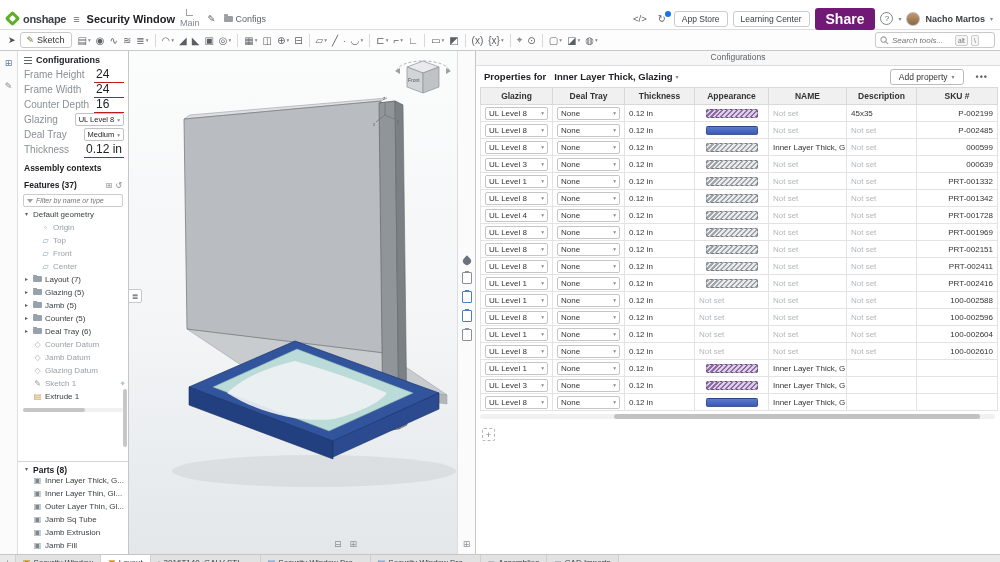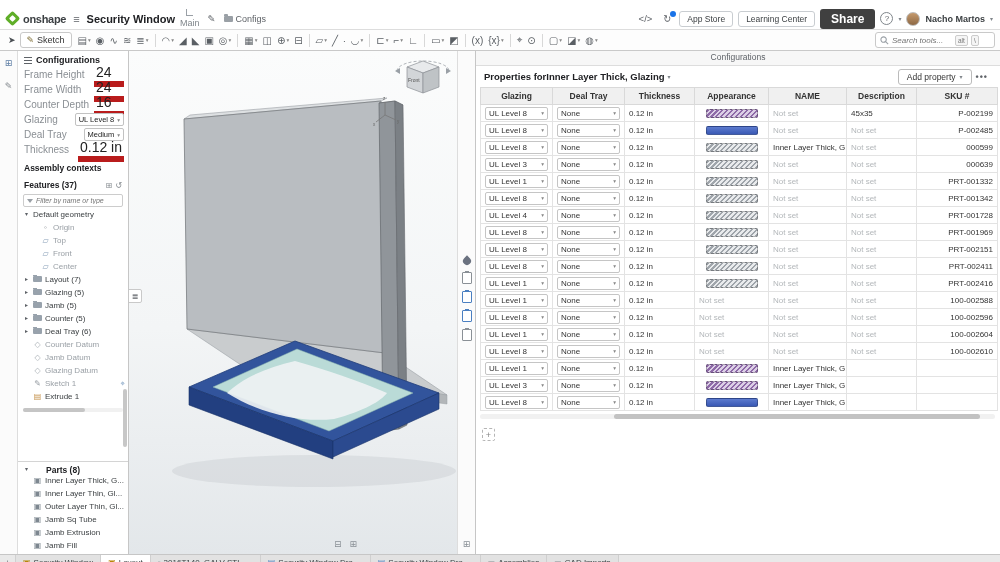--- a/index.html
+++ b/index.html
@@ -16,21 +16,21 @@
   .doc-title { font-weight:bold; font-size:11px; color:#202124; }
   .branch { display:flex; align-items:center; gap:2px; color:#80868b; font-size:9px;flex-direction:column; }
   .branch-ic { width:7px; height:7px; border-left:1px solid #9aa0a6; border-bottom:1px solid #9aa0a6; }
   .hd-ic { color:#5f6368; font-size:9.5px; padding:0 3px; position:relative; }
   .configs { display:flex; align-items:center; gap:3px; color:#5f6368; font-size:9px; }
   .folder-ic { width:9px; height:6px; background:#9aa0a6; border-radius:1px; position:relative; }
   .folder-ic::before { content:""; position:absolute; top:-2px; left:0; width:4px; height:2px; background:#9aa0a6; border-radius:1px 1px 0 0; }
   .spacer { flex:1; }
   .badge { position:absolute; top:-2px; right:-2px; width:6px; height:6px; border-radius:50%; background:#1a73e8; }
   .pill { border:1px solid #c9cdd1; border-radius:3px; background:#fff; font-size:8.5px; padding:2px 7px; color:#3c4043; font-family:inherit; }
-  .share { background:#404040; color:#fff; border:none; border-radius:3px; font-size:12px; font-weight:bold; padding:3px 11px; font-family:inherit; }
+  .share { background:#701a75; color:#fff; border:none; border-radius:3px; font-size:14px; font-weight:bold; padding:3px 11px; font-family:inherit; }
   .help { width:13px; height:13px; border:1px solid #80868b; border-radius:50%; font-size:8px; display:flex; align-items:center; justify-content:center; color:#5f6368; }
   .mini-car { font-size:6px; color:#80868b; }
   .avatar { width:14px; height:14px; border-radius:50%; background:linear-gradient(#c59a6d,#8d6844); display:inline-block; border:1px solid #bbb; }
   .user { font-size:9px; font-weight:bold; color:#3c4043; }
 
   
   .toolbar { height:21px; display:flex; align-items:center; padding:0 5px; gap:1px; border-bottom:1px solid #c9c9c9; background:#fdfdfd; }
   .tb-cursor { color:#4a4f54; font-size:9px; padding:0 3px; }
   .sketch-btn { display:flex; align-items:center; gap:3px; border:1px solid #c9c9c9; border-radius:3px; height:16px; padding:0 6px; font-size:9px; color:#333; background:#fff; margin-right:3px; }
   .sketch-pencil { color:#7b6a2f; font-size:9px; }
@@ -49,21 +49,21 @@
   .lr-g { font-size:9px; color:#5f7fa6; }
   .lr-g.gray { color:#80868b; }
 
   
   .left-panel { width:111px; min-width:111px; border-right:1px solid #c6c6c6; background:#fff; font-size:8.5px; position:relative; overflow:hidden; display:flex; flex-direction:column; }
   .lp-title { font-weight:bold; font-size:9px; padding:4px 6px 2px; color:#202124; display:flex; align-items:center; gap:4px; }
   .sliders-ic { width:8px; height:7px; border-top:1.5px solid #5f6368; border-bottom:1.5px solid #5f6368; position:relative; }
   .sliders-ic::after { content:""; position:absolute; top:2px; left:0; width:100%; height:1.5px; background:#5f6368; }
   .cfg-row { display:flex; align-items:center; padding:0 4px 0 6px; height:15px; gap:2px; }
   .cfg-label { color:#8a8f94; font-size:10px; flex:1; white-space:nowrap; overflow:hidden; }
-  .cfg-val { font-size:14px; color:#222; border-bottom:6px solid #b91c1c; min-width:30px; padding:1px 2px; }
+  .cfg-val { font-size:12px; color:#222; border-bottom:1px solid #b91c1c; min-width:30px; padding:1px 2px; }
   .cfg-select { font-size:7.5px; color:#222; border:1px solid #c2c2c2; border-radius:2px; padding:1px 3px; display:flex; align-items:center; gap:3px; background:#fff; }
   .sel-car { font-size:5.5px; color:#888; }
   .lp-sec { font-weight:bold; font-size:8.5px; padding:6px 6px 2px; color:#202124; }
   .features-head { display:flex; align-items:center; padding:5px 6px 1px; gap:3px; }
   .features-title { font-weight:bold; font-size:8.5px; color:#202124; flex:1; }
   .fh-ic { color:#80868b; font-size:8px; }
   .filter { margin:3px 5px 2px; border:1px solid #ccc; border-radius:2px; height:13px; display:flex; align-items:center; padding:0 3px; gap:3px; background:#fff; }
   .funnel { width:0; height:0; border-left:3px solid transparent; border-right:3px solid transparent; border-top:4px solid #9aa0a6; }
   .filter input { border:none; outline:none; width:100%; font-size:7px; font-style:italic; color:#999; font-family:inherit; }
   .tree { padding-top:1px; }
@@ -77,21 +77,21 @@
   .ic-folder::before { content:""; position:absolute; top:-2px; left:0; width:4px; height:2px; background:#98a2ac; border-radius:1px 1px 0 0; }
   .ic-datum::before { content:"◇"; color:#b0b6bb; }
   .ic-sketch::before { content:"✎"; color:#9aa0a6; }
   .ic-extrude::before { content:"▤"; color:#c08a3e; }
   .ic-part::before { content:"▣"; color:#7d8790; }
   .incontext { margin-left:auto; color:#7a9cc0; font-size:8px; }
   .hscroll { height:4px; background:#f1f1f1; margin:3px 5px 0; border-radius:2px; position:relative; }
   .hscroll .thumb { position:absolute; left:0; top:0; height:100%; width:62%; background:#c5c5c5; border-radius:2px; }
   .vscroll { position:absolute; right:1px; top:338px; width:4px; height:58px; background:#c7c7c7; border-radius:2px; }
   .parts-sec { border-top:1px solid #d4d4d4; margin-top:auto; }
-  .parts-head { display:flex; align-items:flex-start; gap:16px; padding:3px 0 1px 5px; }
+  .parts-head { display:flex; align-items:flex-start; gap:3px; padding:3px 0 1px 5px; }
   .parts-title { font-weight:bold; font-size:8.5px; color:#202124; }
 
   
   .viewport { flex:1; position:relative; background:linear-gradient(180deg,#fbfcfc 0%,#f3f5f6 55%,#e3e7ea 100%); overflow:hidden; }
   .vp-svg { position:absolute; inset:0; }
   .list-toggle { position:absolute; left:-1px; top:238px; width:14px; height:14px; background:#fff; border:1px solid #c9c9c9; border-radius:0 2px 2px 0; display:flex; align-items:center; justify-content:center; color:#5f6368; font-size:8px; }
   .vp-bottom { position:absolute; bottom:5px; left:205px; display:flex; gap:8px; color:#8a9096; font-size:9px; }
 
   
   .right-rail { width:18px; border-left:1px solid #ddd; background:#fbfbfb; display:flex; flex-direction:column; align-items:center; gap:7px; padding-top:206px; padding-bottom:5px; }
@@ -99,21 +99,21 @@
   .clip { width:10px; height:12px; border:1px solid #8a9096; border-radius:1px; position:relative; background:#fff; flex:none; }
   .clip::before { content:""; position:absolute; top:-2px; left:2px; width:4px; height:2px; background:#8a9096; }
   .clip.tint { border-color:#4a7fc1; } .clip.tint::before { background:#4a7fc1; }
   .rr-bottom { margin-top:auto; color:#8a9096; font-size:9px; }
 
   
   .right-panel { width:525px; min-width:525px; border-left:1px solid #c6c6c6; background:#fff; display:flex; flex-direction:column; }
   .rp-tabs { display:flex; height:15px; background:#f7f7f7; border-bottom:1px solid #ddd; }
   .rp-tab { flex:1; text-align:center; font-size:8.5px; color:#5f6368; line-height:13px; }
   .rp-tab.active { color:#2a6fd6; border-bottom:2px solid #2a6fd6; }
-  .rp-head { display:flex; align-items:center; height:21px; padding:0 8px; gap:0; }
+  .rp-head { display:flex; align-items:center; height:21px; padding:0 8px; gap:8px; }
   .rp-title { font-weight:bold; font-size:9.5px; color:#202124; }
   .rp-subject { font-weight:bold; font-size:9.5px; color:#202124; display:flex; align-items:center; gap:3px; }
   .add-prop { margin-left:auto; border:1px solid #bbb; border-radius:3px; font-size:8.5px; padding:2px 8px; background:#fff; color:#333; display:flex; gap:4px; align-items:center; font-family:inherit; }
   .dots { color:#5f6368; font-weight:bold; padding:0 4px; font-size:9px; letter-spacing:1px; }
   table.props { border-collapse:collapse; table-layout:fixed; width:517px; margin-left:4px; }
   .props th { background:#f0f0f0; border:1px solid #d9d9d9; font-size:8.5px; font-weight:bold; height:17px; color:#333; }
   .props td { border:1px solid #e3e3e3; height:17px; font-size:8px; padding:0 4px; color:#333; overflow:hidden; white-space:nowrap; }
   .cell-select { border:1px solid #c5c5c5; border-radius:2px; height:13px; display:flex; align-items:center; justify-content:space-between; padding:0 3px; background:#fff; }
   .muted { color:#b3b7ba; }
   .swatch { width:52px; height:9px; border-radius:2px; border:1px solid rgba(0,0,0,.25); margin:0 auto; }

